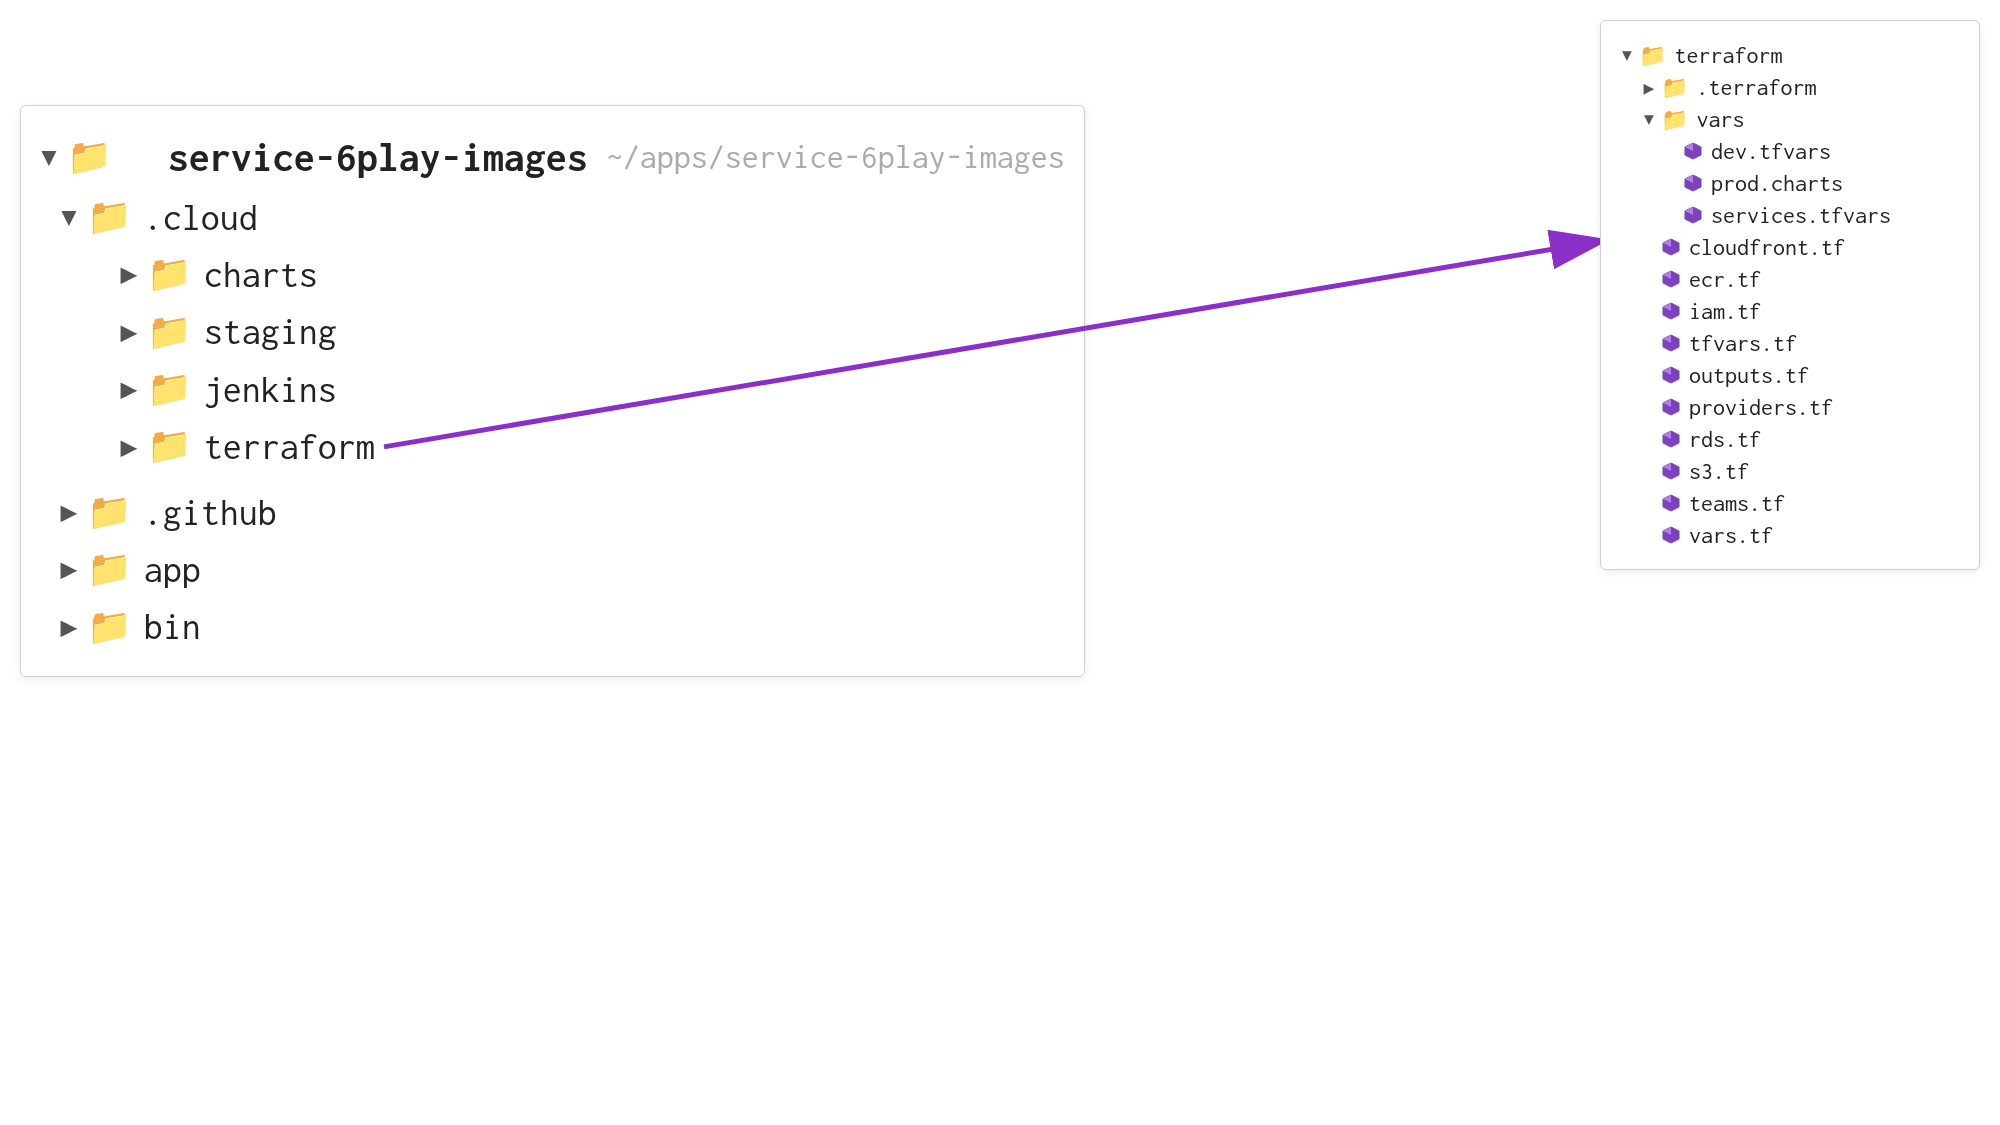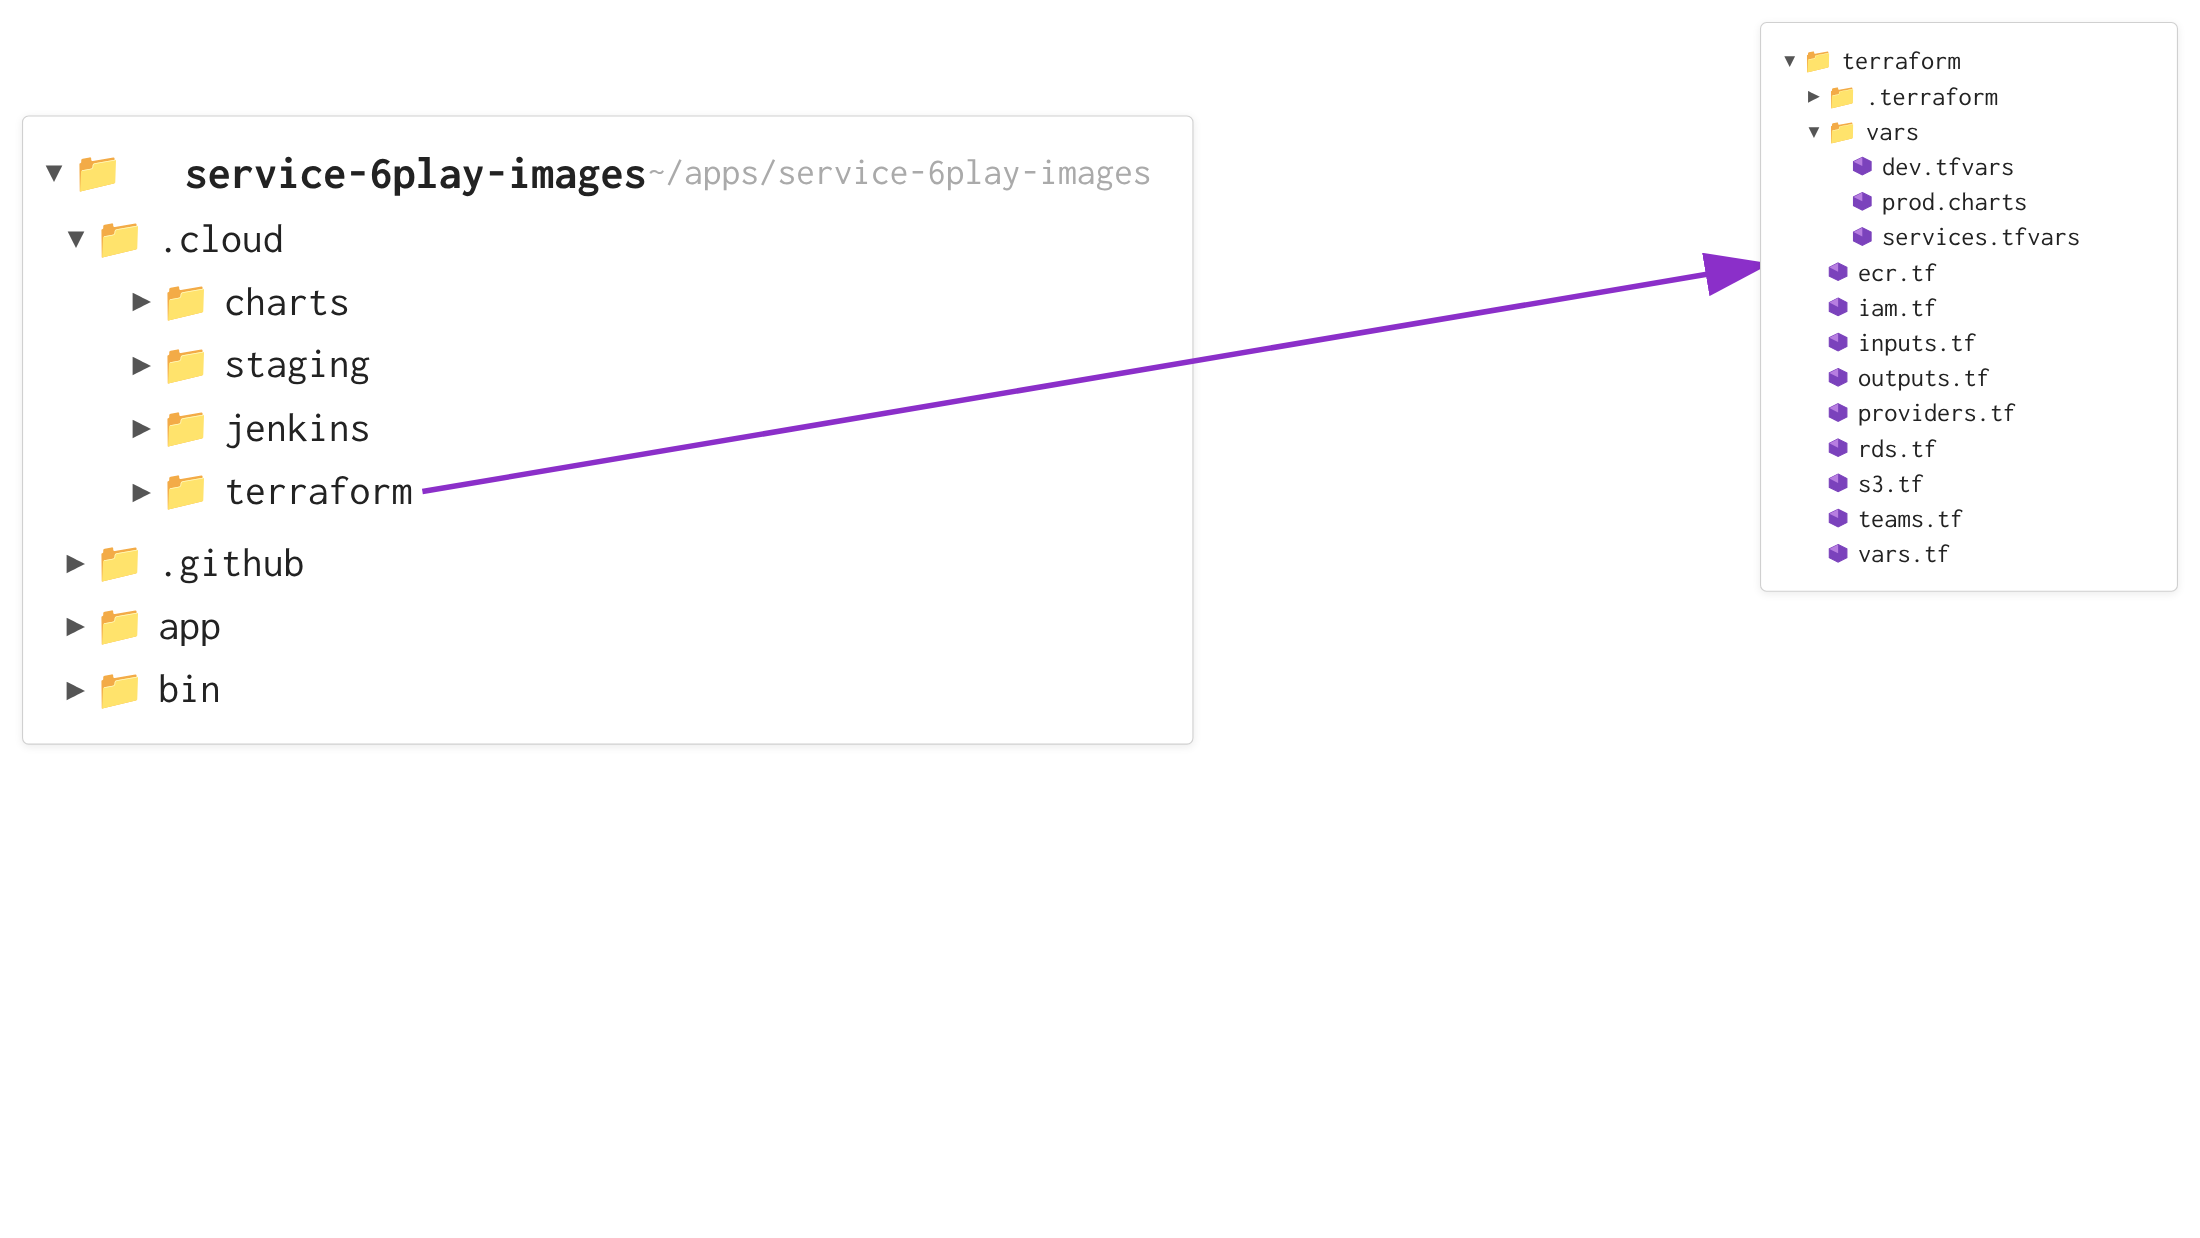--- a/index.html
+++ b/index.html
@@ -47,20 +47,21 @@
       color: #6a9fd8;
       font-size: 36px;
     }
 
     .tree-item .item-name {
       color: #222;
     }
 
     .tree-item .item-path {
       color: #aaa;
+      margin-left: 18px;
       font-size: 34px;
     }
 
     
     .root-item {
       padding-left: 10px;
     }
 
     .root-item .item-name {
       font-weight: bold;
@@ -253,37 +254,45 @@
       </svg>
     <span class="item-name">services.tfvars</span>
   </div>
 
   <div class="right-tree-item rp-l1">
     <span class="chevron" style="opacity:0">▶</span>
     <svg class="tf-icon" width="20" height="20" viewBox="0 0 20 20">
         <polygon points="10,2 18,6 18,14 10,18 2,14 2,6" fill="#7B42BC" stroke="#7B42BC"></polygon>
         <polygon points="10,2 10,10 2,6" fill="#B77EE0"></polygon>
       </svg>
+    <span class="item-name">cloudfront.tf</span>
+  </div>
+  <div class="right-tree-item rp-l1">
+    <span class="chevron" style="opacity:0">▶</span>
+    <svg class="tf-icon" width="20" height="20" viewBox="0 0 20 20">
+        <polygon points="10,2 18,6 18,14 10,18 2,14 2,6" fill="#7B42BC" stroke="#7B42BC"></polygon>
+        <polygon points="10,2 10,10 2,6" fill="#B77EE0"></polygon>
+      </svg>
     <span class="item-name">ecr.tf</span>
   </div>
   <div class="right-tree-item rp-l1">
     <span class="chevron" style="opacity:0">▶</span>
     <svg class="tf-icon" width="20" height="20" viewBox="0 0 20 20">
         <polygon points="10,2 18,6 18,14 10,18 2,14 2,6" fill="#7B42BC" stroke="#7B42BC"></polygon>
         <polygon points="10,2 10,10 2,6" fill="#B77EE0"></polygon>
       </svg>
     <span class="item-name">iam.tf</span>
   </div>
   <div class="right-tree-item rp-l1">
     <span class="chevron" style="opacity:0">▶</span>
     <svg class="tf-icon" width="20" height="20" viewBox="0 0 20 20">
         <polygon points="10,2 18,6 18,14 10,18 2,14 2,6" fill="#7B42BC" stroke="#7B42BC"></polygon>
         <polygon points="10,2 10,10 2,6" fill="#B77EE0"></polygon>
       </svg>
-    <span class="item-name">inputs.tf</span>
+    <span class="item-name">tfvars.tf</span>
   </div>
   <div class="right-tree-item rp-l1">
     <span class="chevron" style="opacity:0">▶</span>
     <svg class="tf-icon" width="20" height="20" viewBox="0 0 20 20">
         <polygon points="10,2 18,6 18,14 10,18 2,14 2,6" fill="#7B42BC" stroke="#7B42BC"></polygon>
         <polygon points="10,2 10,10 2,6" fill="#B77EE0"></polygon>
       </svg>
     <span class="item-name">outputs.tf</span>
   </div>
   <div class="right-tree-item rp-l1">

